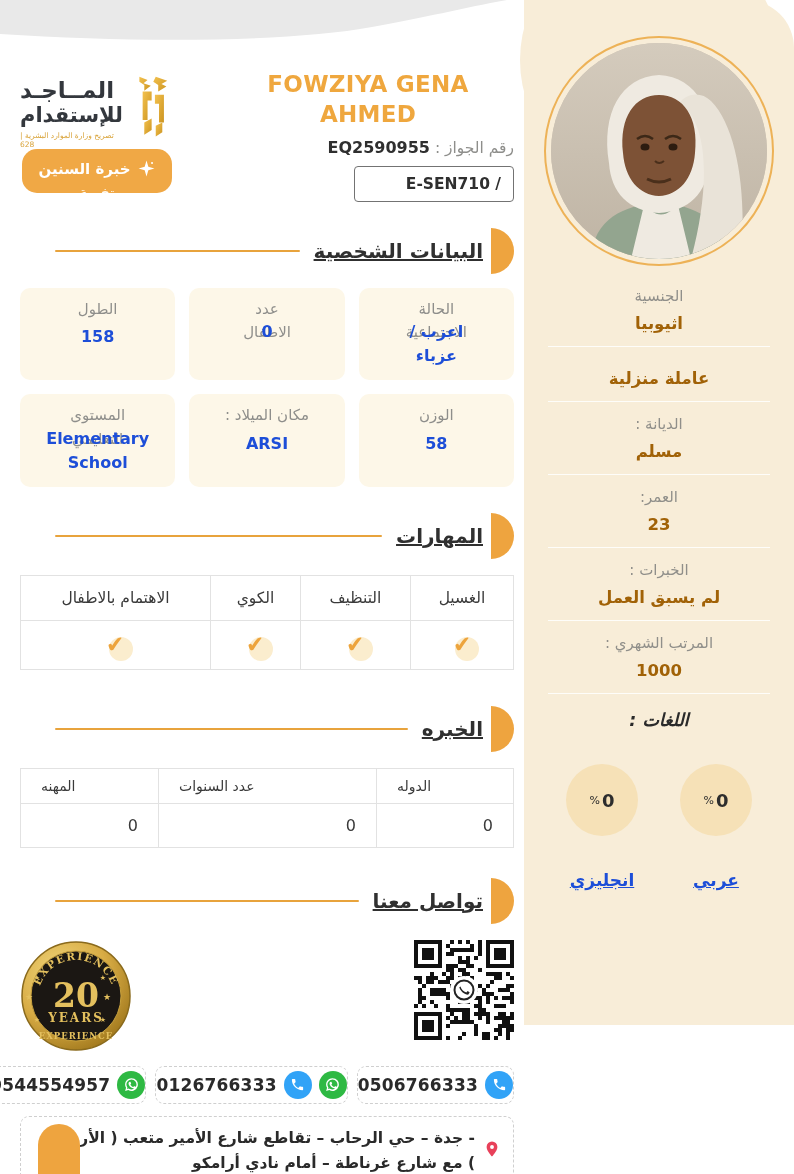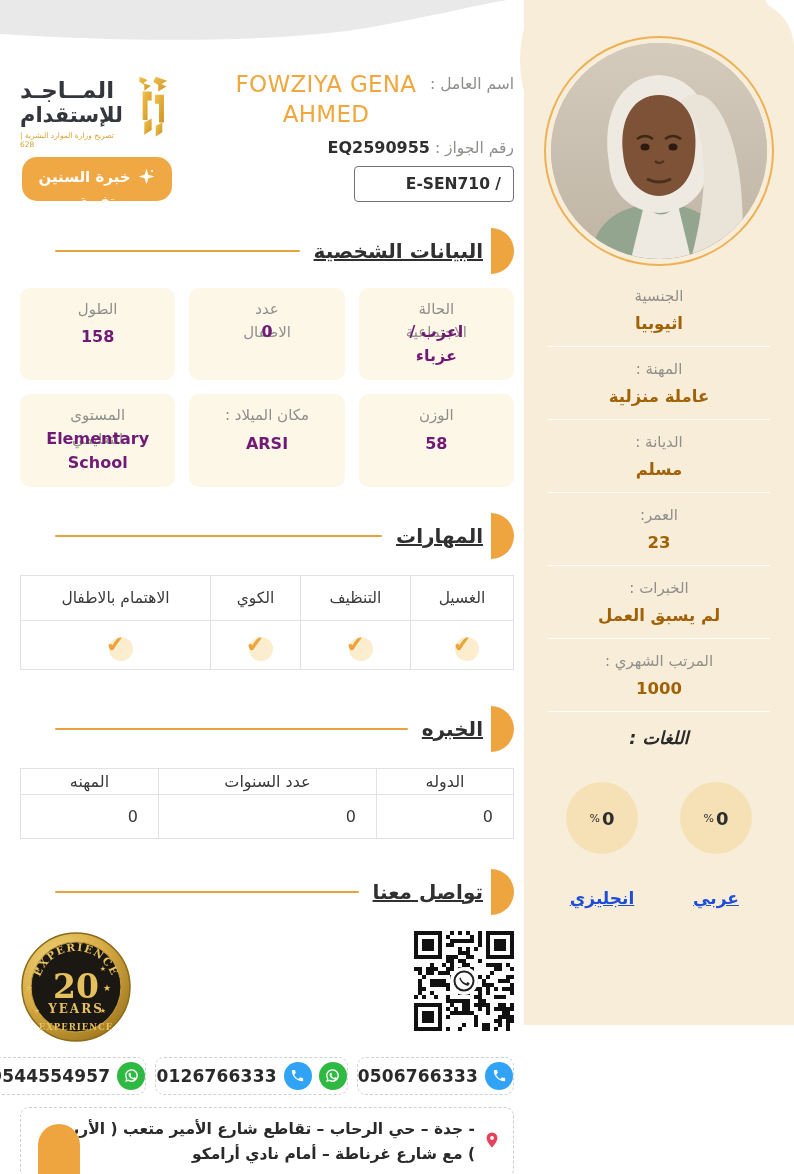--- a/index.html
+++ b/index.html
@@ -28,55 +28,55 @@
   .lang-circle .val { font-size:18px; font-weight:bold; color:#2d2d2d; }
   .lang-name { margin-top:34px; font-size:17px; font-weight:bold; color:#1d4ed8;text-decoration:underline; }
 
   
   .main { position:absolute; left:0; top:0; width:524px; padding:0 10px 0 20px; direction:rtl; }
 
   .header-row { display:flex; justify-content:space-between; margin-top:70px; }
   .name-block { width:292px; }
   .name-line { display:flex; }
   .name-label { width:84px; color:#8E8E8B; font-size:15.5px; text-align:right; line-height:1.9; }
-  .name-value { flex:1; color:#EFA73E; font-size:23px; font-weight:normal; text-align:center; line-height:1.3; letter-spacing:.3px; }
+  .name-value { flex:1; color:#EFA73E; font-size:23px; font-weight:bold; text-align:center; line-height:1.3; letter-spacing:.3px; }
   .pass-line { margin-top:8px; text-align:right; font-size:15.5px; color:#8E8E8B; }
   .pass-line b { color:#2F2F2F; font-size:16px; }
   .cv-line { display:flex; margin-top:9px; }
   .cv-label { width:112px; color:#8E8E8B; font-size:15.5px; line-height:1.9; }
   .cv-box { width:160px; height:36px; background:#fff; border:1px solid #737373; border-radius:4px; display:flex; align-items:center; justify-content:flex-start; padding:0 12px; font-weight:bold; font-size:15.5px; color:#2F2F2F; direction:ltr; justify-content:flex-end; }
 
   .logo-block { width:152px; }
   .logo-top { display:flex; align-items:flex-start; }
   .logo-text { text-align:left; margin-top:8px; flex:1; }
   .logo-l1 { font-size:23px; font-weight:bold; color:#33373D; letter-spacing:1px; line-height:1.1; }
   .logo-l2 { font-size:21px; font-weight:bold; color:#33373D; line-height:1.2; }
   .logo-tag { font-size:7.5px; color:#D9A43B; margin-top:3px; letter-spacing:.5px; }
-  .exp-btn { margin-top:8px; width:150px; height:44px; background:#F0A845; border-radius:15px; color:#fff; overflow:hidden; text-align:center; cursor:pointer; }
+  .exp-btn { margin-top:0; width:150px; height:44px; background:#F0A845; border-radius:15px; color:#fff; overflow:hidden; text-align:center; cursor:pointer; }
   .exp-btn-line1 { display:flex; align-items:center; justify-content:center; gap:6px; font-size:15px; font-weight:bold; padding-top:10px; }
   .exp-btn-line2 { font-size:13px; font-weight:bold; margin-top:7px; opacity:.95; }
 
   .section-head { display:flex; align-items:center; margin-top:26px; height:46px; }
   .half-disc { width:23px; height:46px; background:#EEA43F; border-radius:0 23px 23px 0; margin-left:8px; }
   .section-title { font-size:20px; font-weight:bold; color:#303030; margin-left:14px; white-space:nowrap;text-decoration:underline; }
   .section-line { flex:1; height:2.5px; background:#E8A33C; border-radius:2px; margin-left:35px; }
 
   .cards { display:grid; grid-template-columns:repeat(3,1fr); gap:14px; margin-top:14px; }
   .card { background:#FDF7E8; border-radius:10px; padding:10px 15px 12px; text-align:center; min-height:64px; }
   .card-label { color:#8E8E8B; font-size:15px; line-height:1.55; }
-  .card-value { color:#701a75; font-size:16px; font-weight:bold; line-height:1.5; margin-top:4px; }
+  .card-value { color:#1d4ed8; font-size:16px; font-weight:bold; line-height:1.5; margin-top:4px; }
   .card.overlap .card-value { margin-top:-24px; }
   .w-sm { max-width:72px; margin-left:auto; margin-right:auto; }
   .w-md { max-width:104px; margin-left:auto; margin-right:auto; }
 
   table.sk, table.ex { width:100%; border-collapse:collapse; margin-top:16px; background:#fff; }
   table.sk td, table.sk th, table.ex td, table.ex th { border:1px solid #E2E2E2; font-weight:normal; }
   table.sk th { font-size:15.5px; color:#3A3A3A; padding:13px 6px; text-align:center; }
   table.sk td { padding:9px 6px; text-align:center; }
-  table.ex th { font-size:16px; color:#3A3A3A; padding:3px 20px; text-align:center; }
+  table.ex th { font-size:14px; color:#3A3A3A; padding:9px 20px; text-align:left; }
   table.ex td { font-size:16px; color:#3A3A3A; padding:12px 20px; text-align:right; }
   .check { position:relative; display:inline-flex; width:30px; height:30px; align-items:center; justify-content:center; }
   .check::before { content:""; position:absolute; width:24px; height:24px; border-radius:50%; background:#FBEDCE; right:-2px; top:7px; }
   .check-glyph { position:relative; color:#EDA43C; font-size:22px; font-weight:bold; transform:rotate(-4deg); }
 
   .contact-row { display:flex; justify-content:space-between; align-items:flex-start; margin-top:16px; }
   .qr-wrap { width:100px; height:100px; }
   .badge20 { width:112px; height:112px; margin-right:0; }
 
   .pill-row { display:flex; gap:9px; margin-top:14px; }
@@ -129,21 +129,20 @@
       </div>
     </div>
 
     <div class="s-fields">
       <div class="s-field">
         <div class="s-label">الجنسية</div>
         <div class="s-value">اثيوبيا</div>
       </div>
       <div class="s-div"></div>
       <div class="s-field">
-        <div class="s-label">المهنة :</div>
         <div class="s-value">عاملة منزلية</div>
       </div>
       <div class="s-div"></div>
       <div class="s-field">
         <div class="s-label">الديانة :</div>
         <div class="s-value">مسلم</div>
       </div>
       <div class="s-div"></div>
       <div class="s-field">
         <div class="s-label">العمر:</div>
@@ -178,21 +177,20 @@
         </div>
       </div>
     </div>
   </aside>
 
   <main class="main">
 
     <div class="header-row">
       <div class="name-block">
         <div class="name-line">
-          <div class="name-label">اسم العامل :</div>
           <div class="name-value">FOWZIYA GENA AHMED</div>
         </div>
         <div class="pass-line"><span>رقم الجواز : </span><b>EQ2590955</b></div>
         <div class="cv-line">
           <div class="cv-box">E-SEN710 /</div>
         </div>
       </div>
 
       <div class="logo-block">
         <div class="logo-top">

